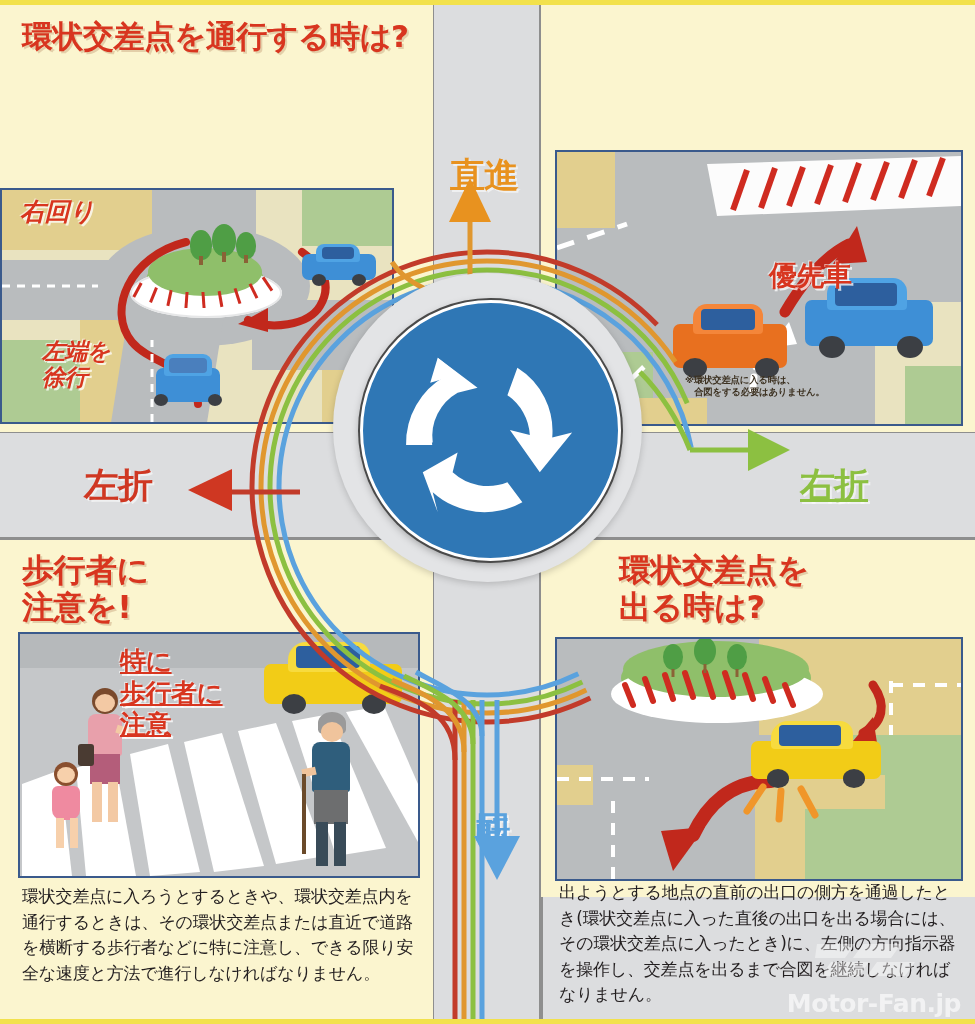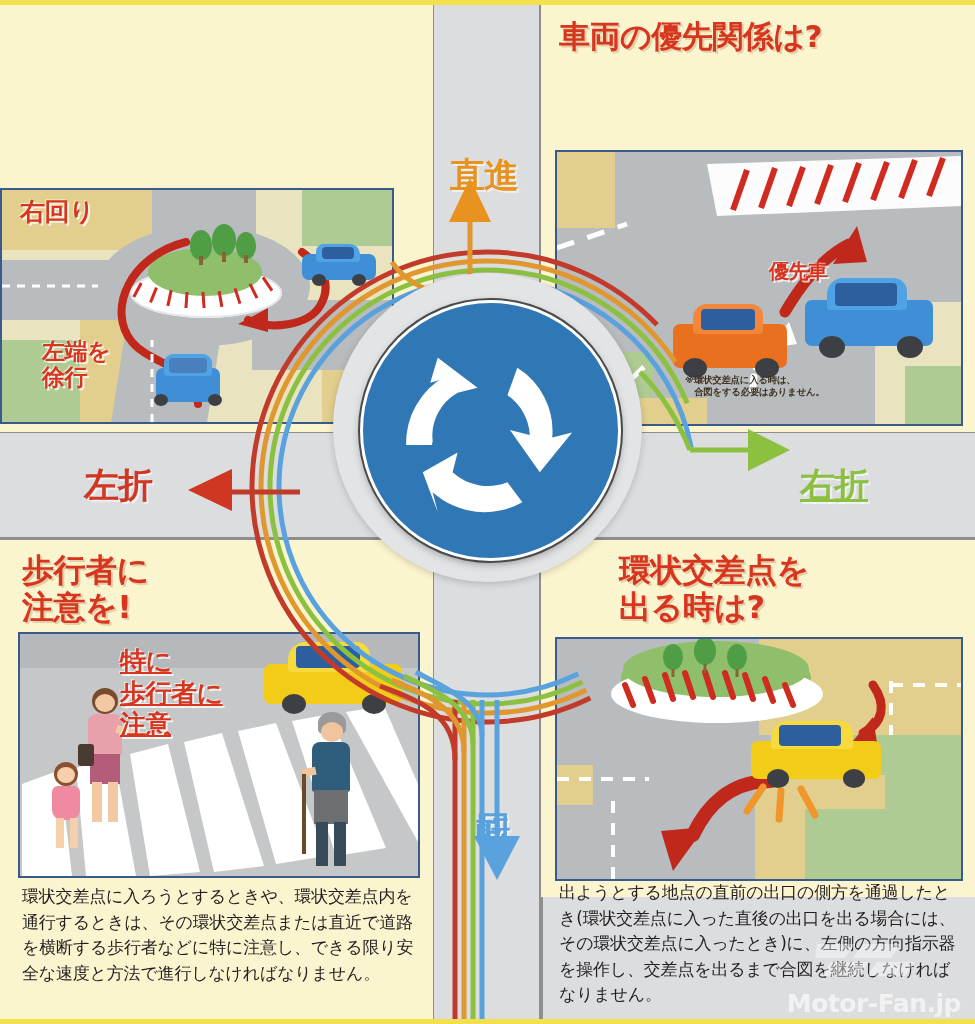--- a/index.html
+++ b/index.html
@@ -40,21 +40,21 @@
     font-size:17.2px;
     line-height:1.47;
     color:#231f20;
     letter-spacing:-0.2px;
     font-weight:500;
   }
   .p-br p.body, .p-bl p.body{font-size:17px;line-height:1.5;}
 
   
   .illus{position:absolute;border:2px solid #3a5a8c;overflow:hidden;background:#c9cbcd;}
-  .illus-tl{left:22px;top:188px;width:390px;height:227px;}
+  .illus-tl{left:22px;top:188px;width:390px;height:227px;font-style:italic;}
   .illus-tr{left:556px;top:150px;width:403px;height:268px;}
   .illus-bl{left:18px;top:632px;width:398px;height:240px;}
   .illus-br{left:556px;top:637px;width:403px;height:237px;}
 
   
   .sh{position:absolute;}
   .asphalt{background:#b9bcbe;}
   .fieldY{background:#e2cf8e;}
   .fieldG{background:#aecb93;}
   .fieldC{background:#e9e3c0;}
@@ -188,20 +188,21 @@
     </svg>
   </div>
 
   <div class="dirlabel" id="lbl-straight">直進</div>
   <div class="dirlabel" id="lbl-left">左折</div>
   <div class="dirlabel" id="lbl-right">右折</div>
   <div class="dirlabel" id="lbl-uturn">転回</div>
 
   <div class="panel p-tl">
     <div class="panel-inner">
+      <h2 class="head">環状交差点を通行する時は?</h2>
     </div>
     <div class="illus illus-tl" style="left:0;top:183px;width:390px;height:232px;">
       <div class="sh fieldC" style="left:0;top:0;width:390px;height:232px;"></div>
       <div class="sh fieldY" style="left:0;top:0;width:150px;height:60px;"></div>
       <div class="sh fieldG" style="left:0;top:150px;width:118px;height:82px;"></div>
       <div class="sh fieldY" style="left:78px;top:128px;width:120px;height:104px;"></div>
       <div class="sh fieldG" style="left:300px;top:0;width:90px;height:56px;"></div>
       <div class="sh fieldY" style="left:320px;top:150px;width:70px;height:82px;"></div>
 
       <div class="sh asphalt" style="left:96px;top:36px;width:212px;height:120px;border-radius:50%;"></div>
@@ -256,21 +257,20 @@
         <div class="wheel" style="left:56px;top:42px;width:14px;height:12px;"></div>
       </div>
       <div class="ilabel" style="left:18px;top:8px;font-size:25px;">右回り</div>
       <div class="ilabel" style="left:40px;top:148px;font-size:23px;">左端を
 徐行</div>
     </div>
   </div>
 
   <div class="panel p-tr">
     <div class="panel-inner" style="padding-left:18px;">
-      <h2 class="head">車両の優先関係は?</h2>
     </div>
     <div class="illus illus-tr" style="left:14px;top:145px;width:404px;height:272px;">
       <div class="sh asphalt" style="left:0;top:0;width:404px;height:272px;"></div>
       <div class="sh fieldY" style="left:0;top:0;width:58px;height:76px;"></div>
       <div class="sh fieldG" style="left:0;top:200px;width:96px;height:72px;"></div>
       <div class="sh fieldY" style="left:0;top:246px;width:150px;height:26px;"></div>
       <div class="sh fieldC" style="left:318px;top:150px;width:86px;height:122px;"></div>
       <div class="sh fieldG" style="left:348px;top:214px;width:56px;height:58px;"></div>
 
       <svg width="404" height="272" style="position:absolute;left:0;top:0;">
@@ -305,21 +305,21 @@
         <div class="wheel" style="left:86px;top:60px;width:24px;height:20px;"></div>
       </div>
 
       <div class="car" style="left:244px;top:120px;width:136px;height:92px;">
         <div class="carbody" style="left:4px;top:28px;width:128px;height:46px;background:#3e8fd6;"></div>
         <div class="carbody" style="left:26px;top:6px;width:80px;height:32px;background:#4fa3e4;border-radius:16px 14px 4px 4px;"></div>
         <div class="glass" style="left:34px;top:11px;width:62px;height:23px;"></div>
         <div class="wheel" style="left:18px;top:64px;width:26px;height:22px;"></div>
         <div class="wheel" style="left:96px;top:64px;width:26px;height:22px;"></div>
       </div>
-      <div class="ilabel" style="left:212px;top:108px;font-size:20px;">優先車</div>
+      <div class="ilabel" style="left:212px;top:108px;font-size:28px;">優先車</div>
       <div class="note" style="left:128px;top:222px;">※環状交差点に入る時は、
 　合図をする必要はありません。</div>
     </div>
   </div>
 
   <div class="panel p-bl">
     <div class="panel-inner" style="padding-top:12px;">
       <h2 class="head two-line" style="white-space:pre-line;font-size:32px;">歩行者に
 注意を!</h2>
     </div>

